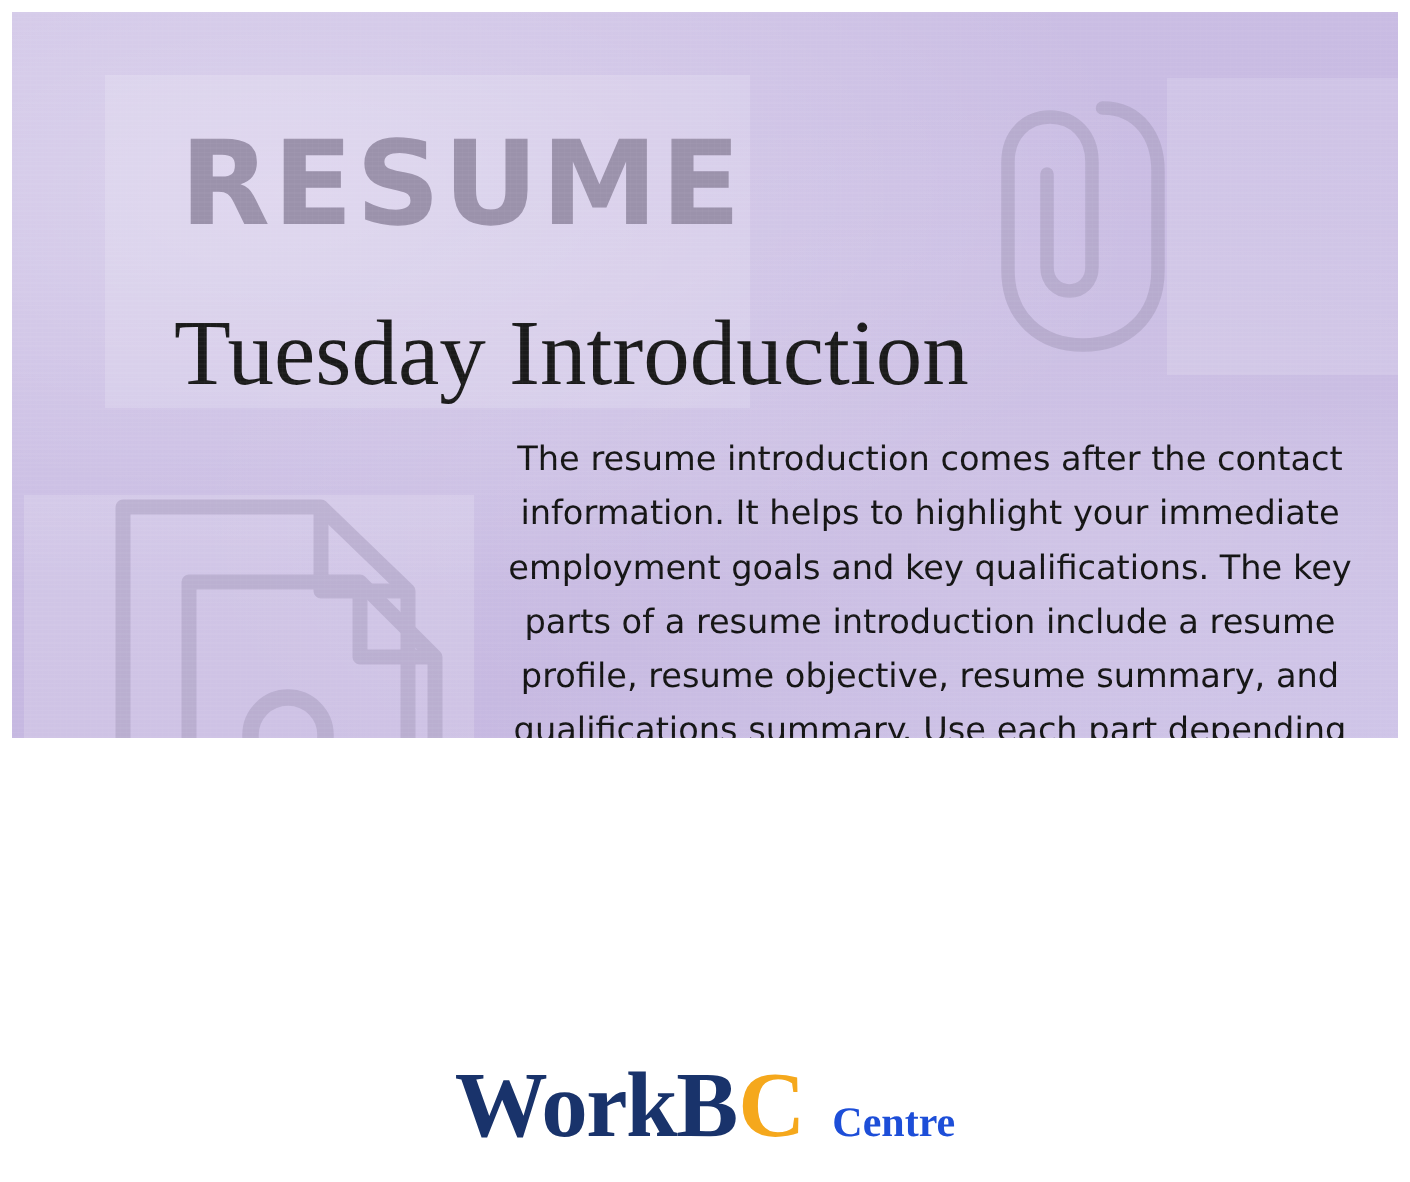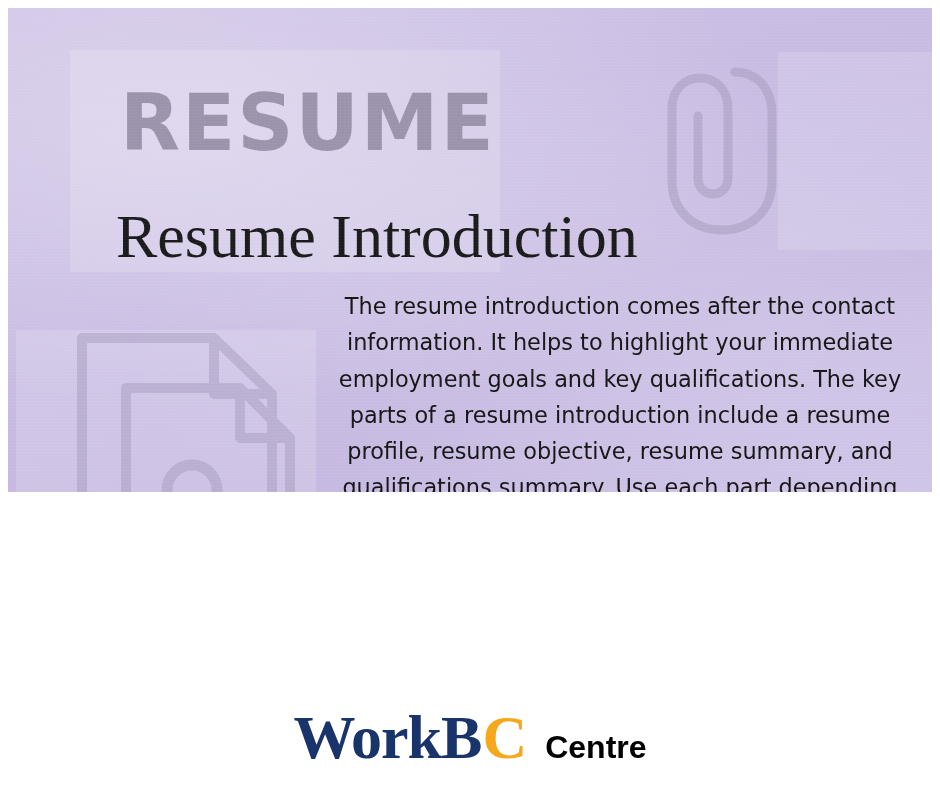--- a/index.html
+++ b/index.html
@@ -186,24 +186,24 @@
     font-size: 62px;
     font-weight: 700;
     color: #19336b;
   }
   .logo-c {
     font-size: 62px;
     font-weight: 700;
     color: #f5a81c;
   }
   .logo-centre {
-    font-family: Liberation Sans, sans-serif;
-    font-size: 32px;
-    font-weight: 700;
-    color: #000000;
+    font-family: Liberation Serif, serif;
+    font-size: 28px;
+    font-weight: 700;
+    color: #1d4ed8;
     margin-left: 18px;
     letter-spacing: 0px;
   }
 </style>
 </head>
 <body>
 
 <div class="poster">
   <div class="frame"></div>
 
@@ -240,21 +240,21 @@
         <path d="M176 58 V108 H226" fill="none" stroke="#a79cbd" stroke-width="10" stroke-linejoin="round"></path>
 
         <circle cx="128" cy="160" r="25" fill="none" stroke="#a79cbd" stroke-width="11"></circle>
 
         <path d="M88 238 C 88 205, 106 192, 128 192 C 150 192, 168 205, 168 238 Z" fill="none" stroke="#a79cbd" stroke-width="11" stroke-linejoin="round"></path>
       </svg>
     </div>
 
     <div class="resume-word">RESUME</div>
 
-    <div class="headline">Resume Introduction</div>
+    <div class="headline">Tuesday Introduction</div>
 
 
     <div class="body-text">The resume introduction comes after the contact information. It helps to highlight your immediate employment goals and key qualifications. The key parts of a resume introduction include a resume profile, resume objective, resume summary, and qualifications summary. Use each part depending on your goals and preference. You can also add an objective or summary in a cover letter or job search letter, and not necessarily on the resume.</div>
 
   </div>
 
   <div class="footer">
     <div class="logo">
       <span class="logo-work">Work</span>
       <span class="logo-b">B</span>

